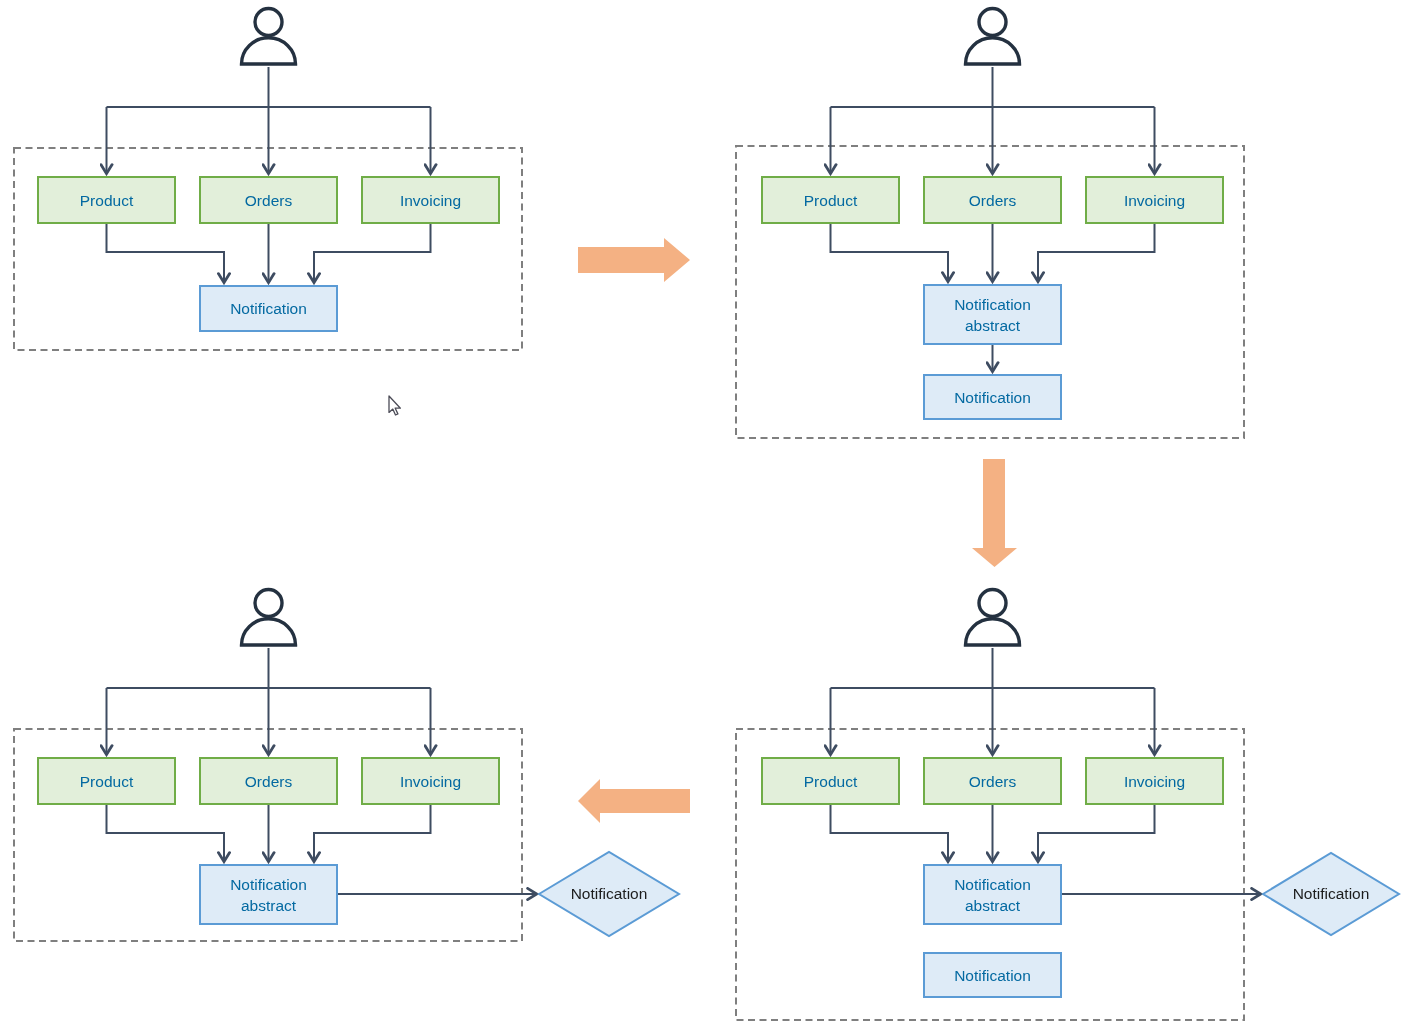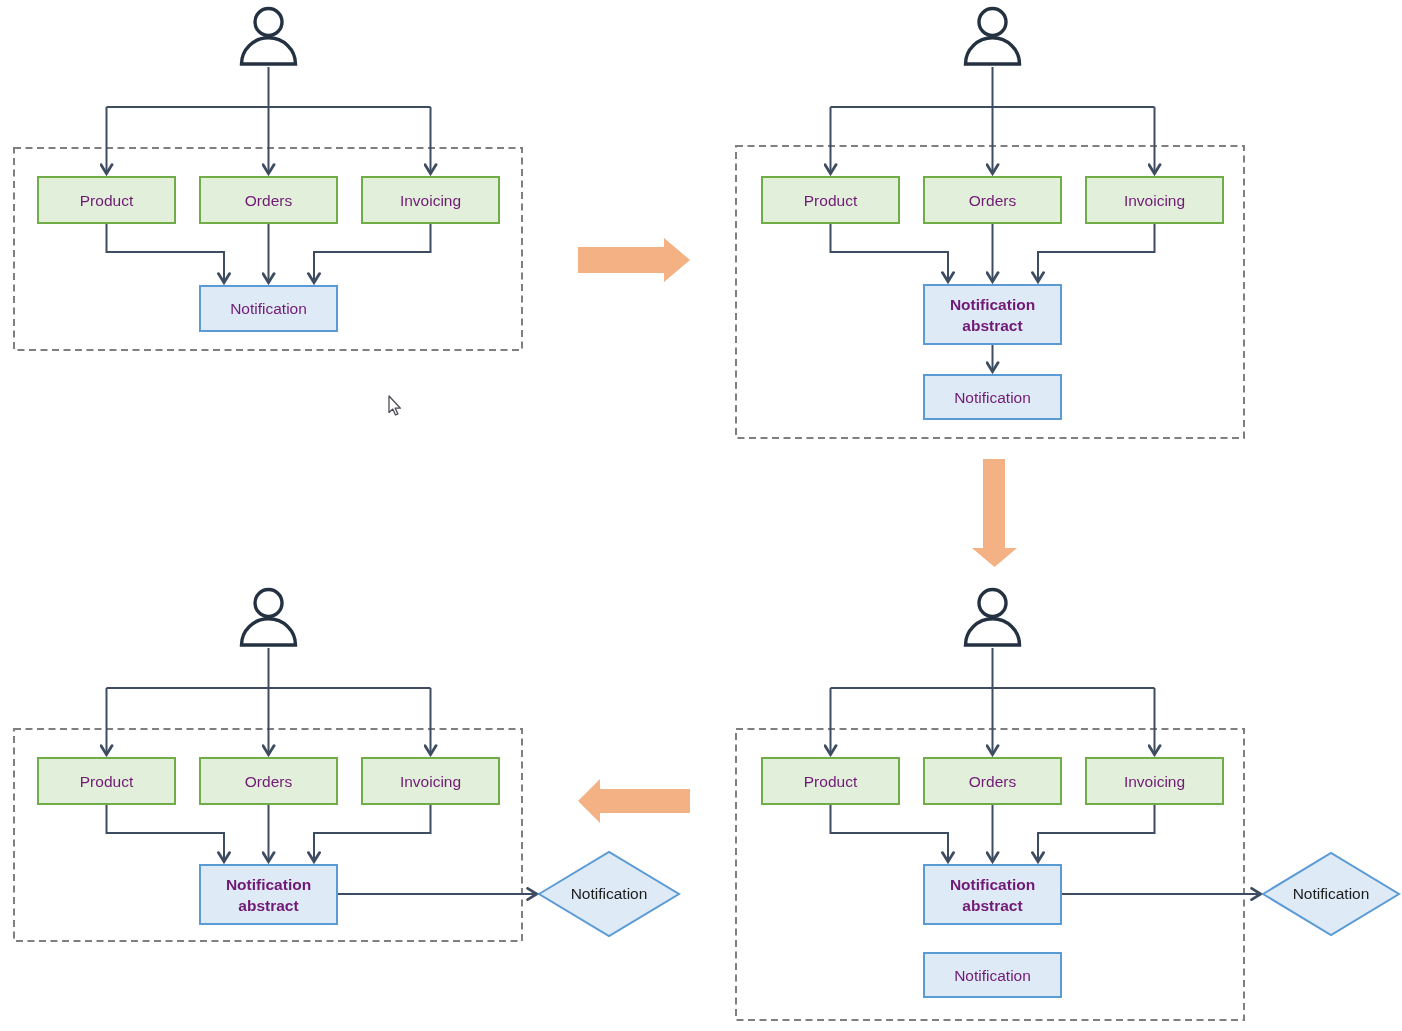--- a/index.html
+++ b/index.html
@@ -13,26 +13,26 @@
   
   .connector{fill:none;stroke:var(--connector,#3e4c61);stroke-width:2;}
   .frame{fill:none;stroke:var(--panel-border,#7f7f7f);stroke-width:2;stroke-dasharray:7 4.5;}
   .person{fill:#ffffff;stroke:var(--person,#243140);stroke-width:3.4;}
   .block-arrow{fill:var(--transition-arrow,#f4b183);}
   .diamond{fill:var(--notification-fill,#deebf7);stroke:var(--notification-border,#5b9bd5);stroke-width:2;}
   .cursor-shape{fill:#ffffff;stroke:#4c4c57;stroke-width:1.3;stroke-linejoin:round;}
 
   .node{
     position:absolute;display:flex;align-items:center;justify-content:center;
-    text-align:center;font-size:15.5px;color:#701a75;line-height:21px;
+    text-align:center;font-size:15.5px;color:#0369a1;line-height:21px;
     box-sizing:border-box;
   }
   .node.green{background:var(--service-fill,#e2efda);border:2px solid var(--service-border,#70ad47);}
   .node.blue{background:var(--notification-fill,#deebf7);border:2px solid var(--notification-border,#5b9bd5);}
-  .node.tall{padding:10px 10px;font-weight:bold;}
+  .node.tall{padding:10px 10px;}
   .diamond-label{
     position:absolute;display:flex;align-items:center;justify-content:center;
     font-size:15.5px;color:#1c1c1c;background:transparent;text-align:center;
   }
 </style>
 </head>
 <body>
 
 <div class="stage">
 

